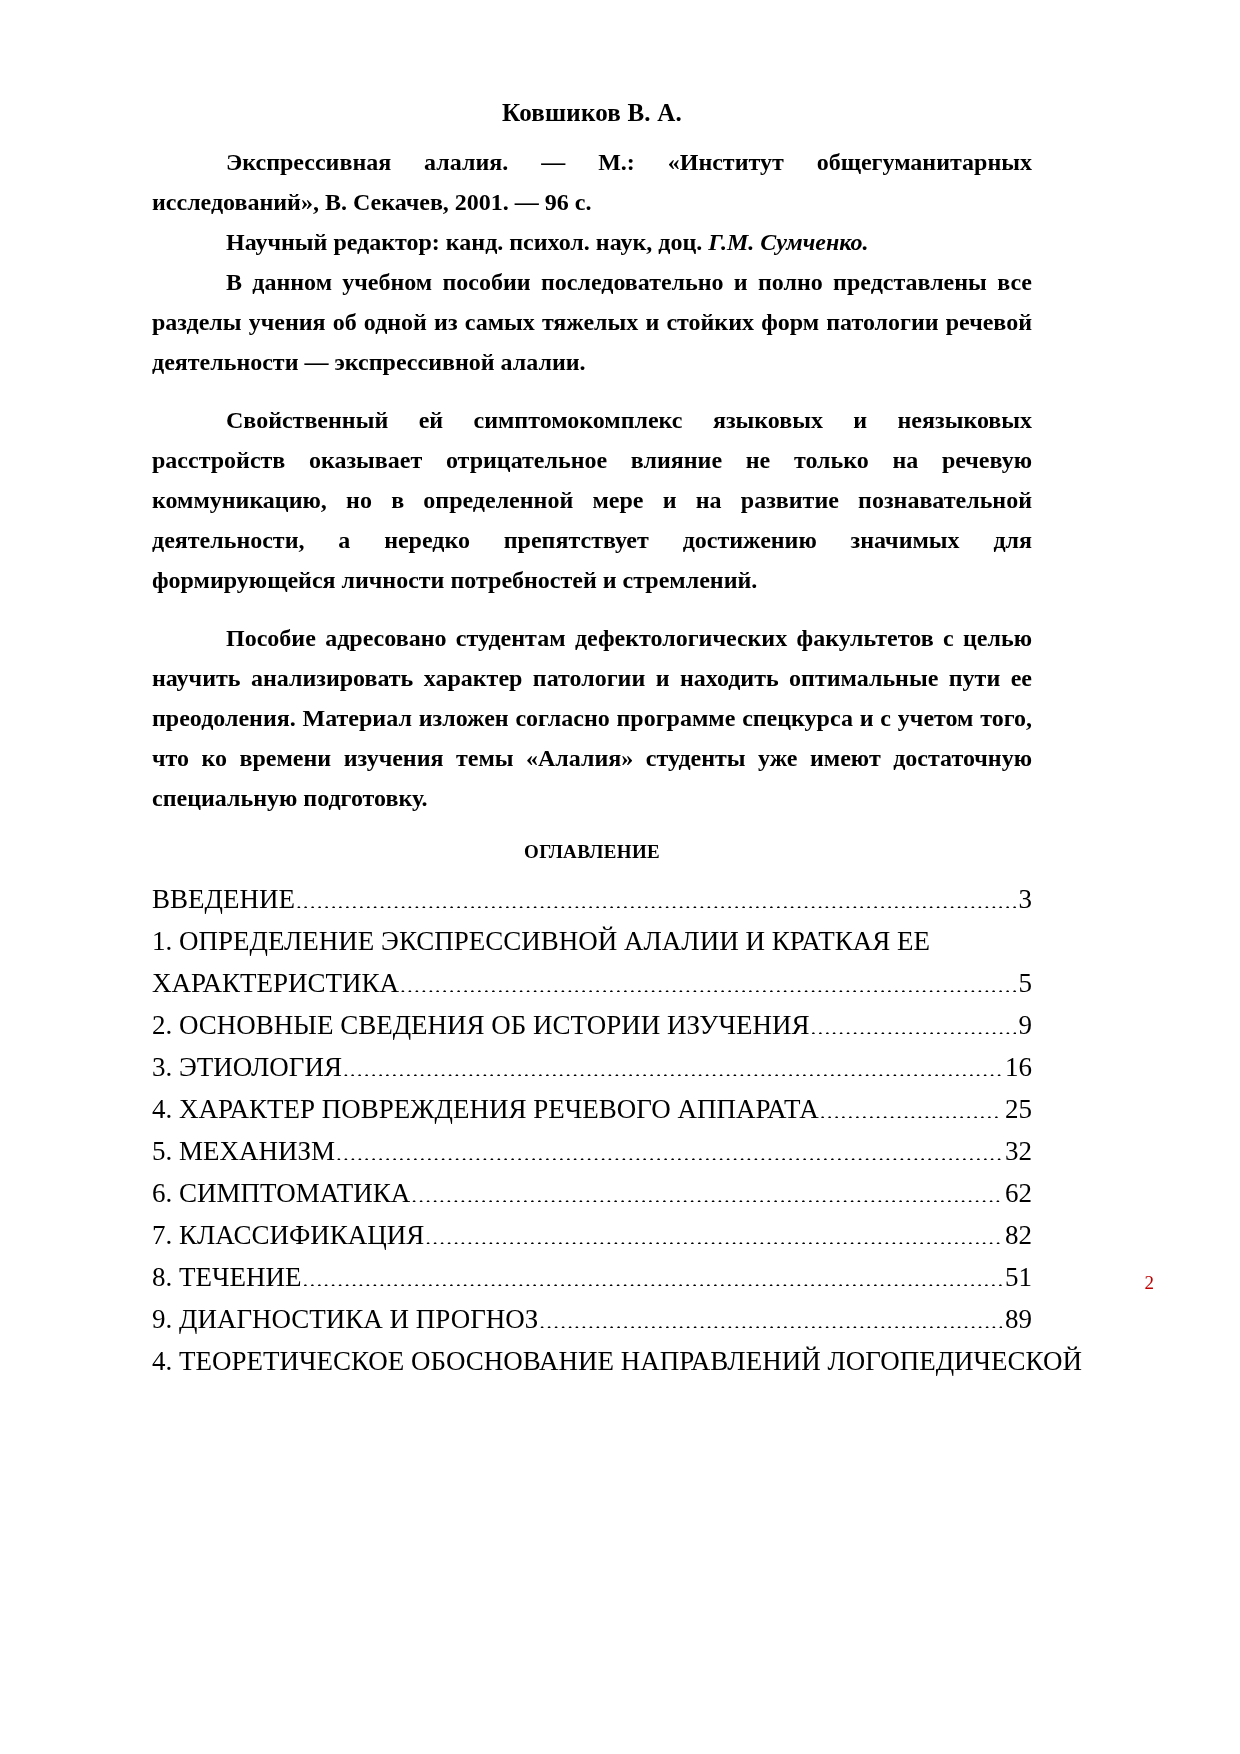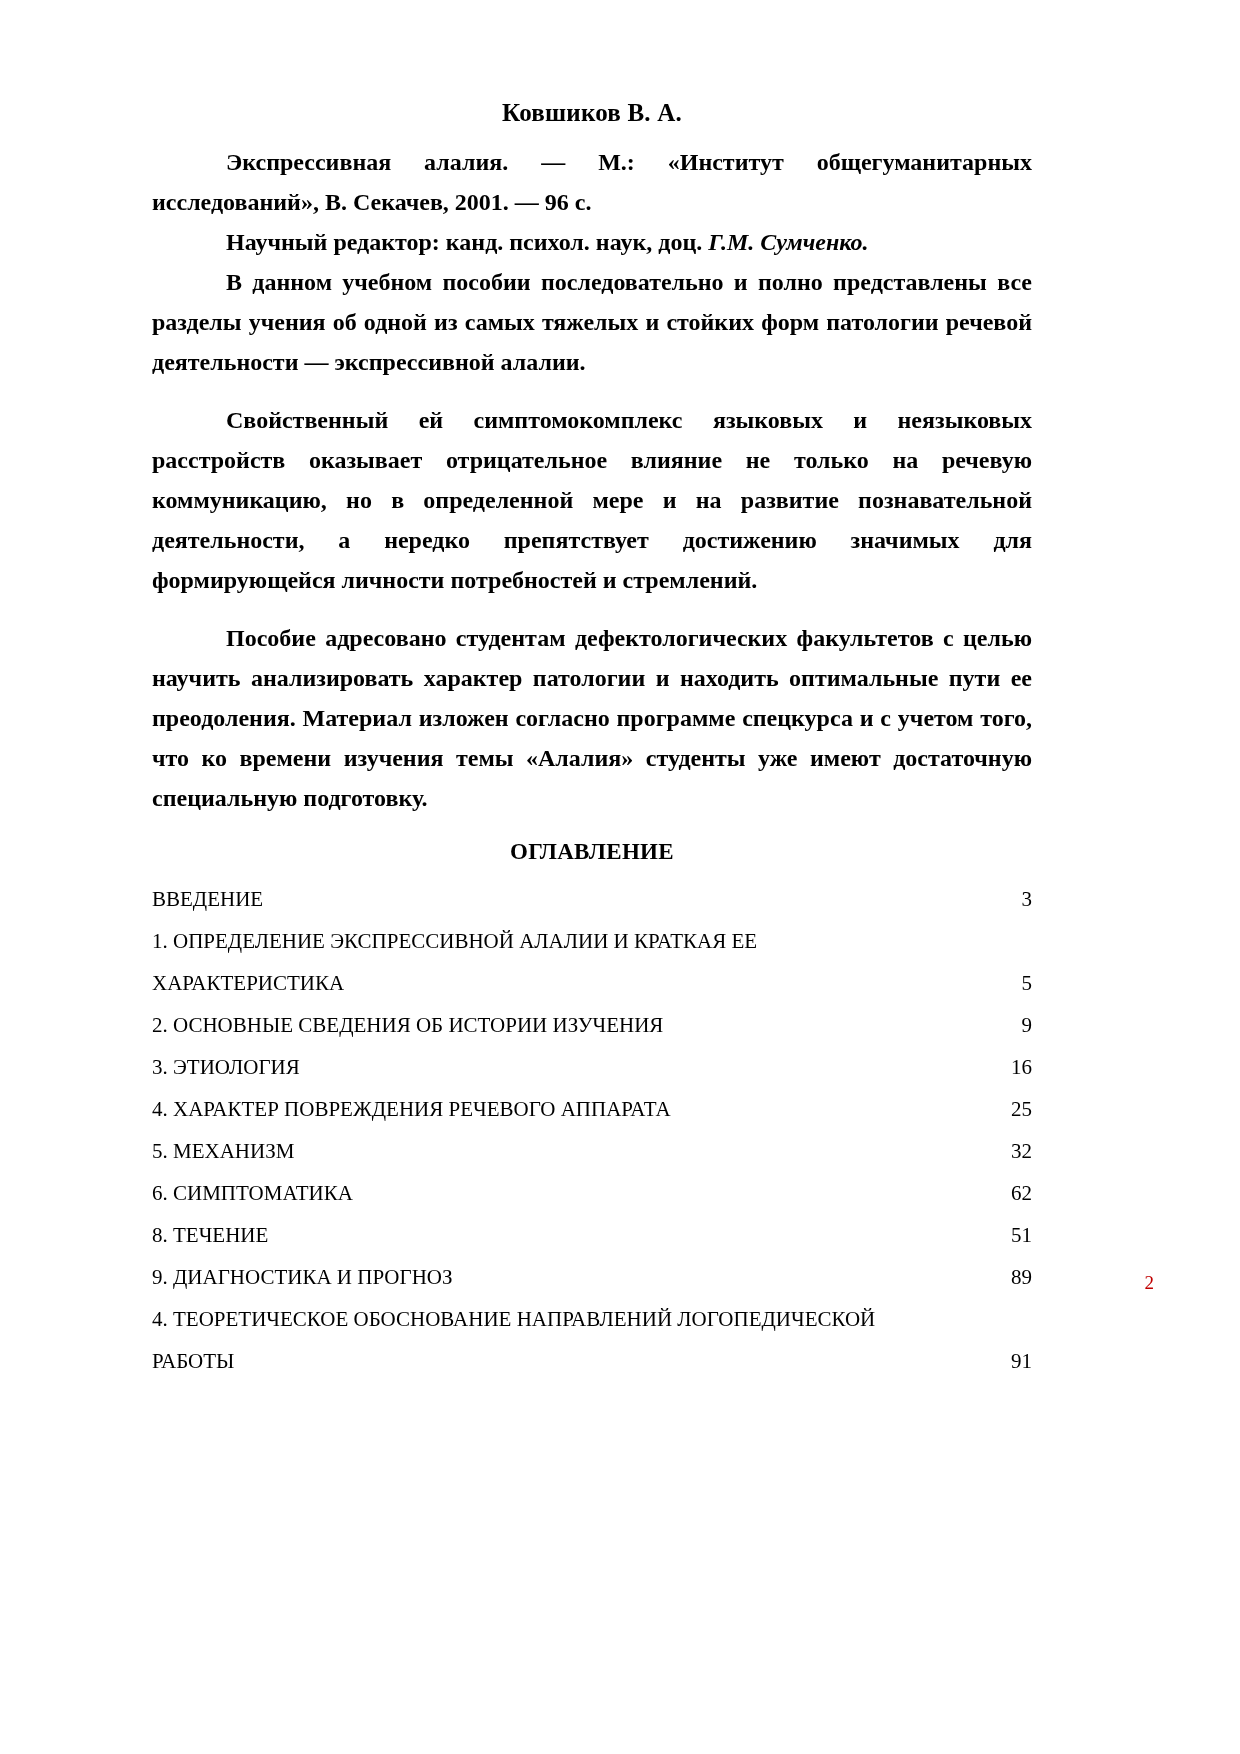--- a/index.html
+++ b/index.html
@@ -55,36 +55,36 @@
     margin-top: 18px;
   }
   .para .ital {
     font-style: italic;
   }
 
   
   .toc-heading {
     text-align: center;
     font-weight: bold;
-    font-size: 23px;
+    font-size: 19px;
     line-height: 40px;
     margin: 14px 0 6px 0;
     letter-spacing: 0.3px;
   }
 
   
   .toc {
     margin: 0;
     padding: 0;
     list-style: none;
   }
   .toc-row {
     display: flex;
     align-items: baseline;
-    font-size: 21px;
+    font-size: 27px;
     line-height: 42px;
     white-space: nowrap;
   }
   .toc-row .toc-label {
     flex: 0 0 auto;
     overflow: hidden;
   }
   .toc-row .toc-leader {
     flex: 1 1 auto;
     overflow: hidden;
@@ -180,20 +180,25 @@
         <span class="toc-leader"></span>
         <span class="toc-page">32</span>
       </li>
 
       <li class="toc-row">
         <span class="toc-label">6. СИМПТОМАТИКА</span>
         <span class="toc-leader"></span>
         <span class="toc-page">62</span>
       </li>
 
+      <li class="toc-row">
+        <span class="toc-label">7. КЛАССИФИКАЦИЯ</span>
+        <span class="toc-leader"></span>
+        <span class="toc-page">82</span>
+      </li>
 
       <li class="toc-row">
         <span class="toc-label">8. ТЕЧЕНИЕ</span>
         <span class="toc-leader"></span>
         <span class="toc-page">51</span>
       </li>
 
       <li class="toc-row">
         <span class="toc-label">9. ДИАГНОСТИКА И ПРОГНОЗ</span>
         <span class="toc-leader"></span>

